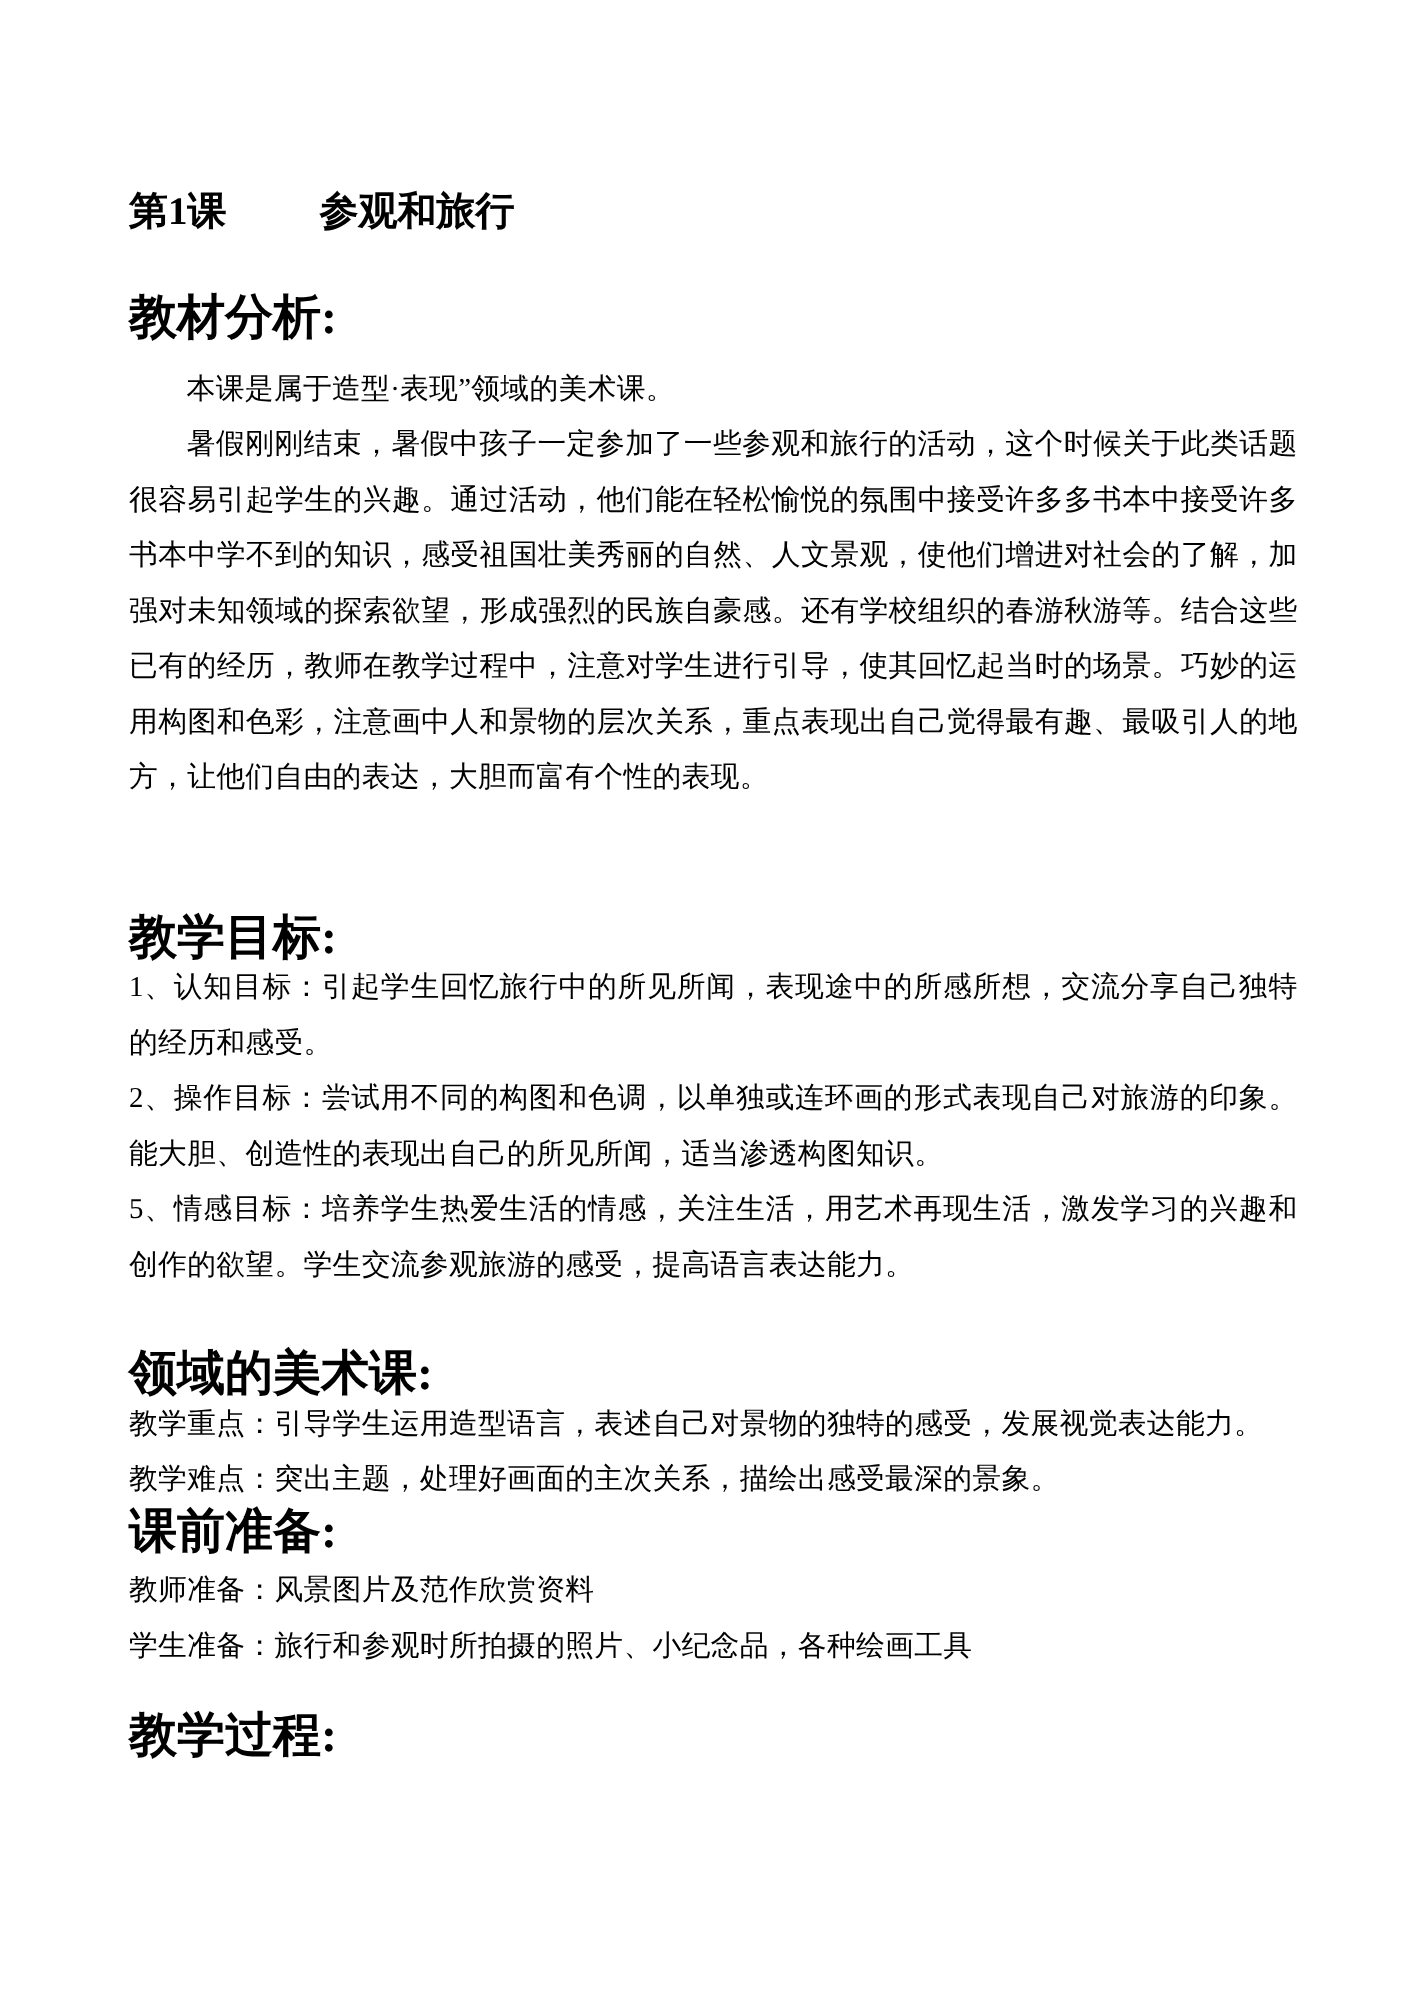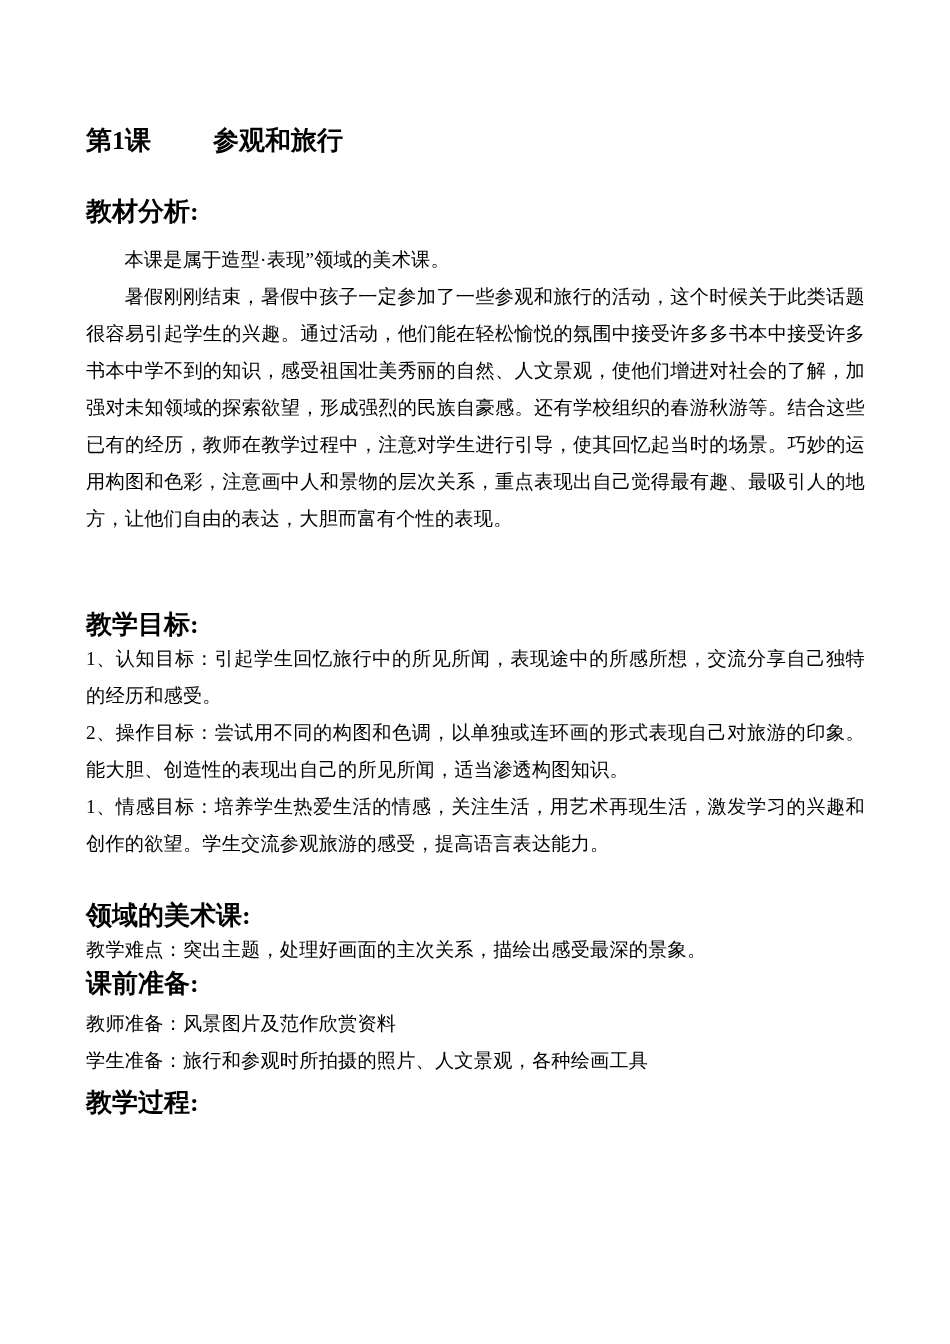--- a/index.html
+++ b/index.html
@@ -27,30 +27,30 @@
     font-weight: bold;
     text-align: left;
     white-space: nowrap;
   }
   .title-gap {
     display: inline-block;
     width: 62px;
   }
   .sec-heading {
     margin: 0;
-    font-size: 26px;
+    font-size: 32px;
     line-height: 31px;
     font-weight: bold;
     text-align: left;
   }
   .h-analysis   { margin-top: 39px; }
   .h-objectives { margin-top: 72px; }
   .h-keypoints  { margin-top: 38px; }
   .h-prep       { }
-  .h-process    { margin-top: 8px; font-family: Liberation Serif, serif; }
+  .h-process    { margin-top: 25px; font-family: Liberation Serif, serif; }
   .para {
     margin: 0;
     font-size: 19.2px;
     line-height: 37px;
     text-align: justify;
     letter-spacing: 0.2px;
   }
   .indent { text-indent: 2em; }
   .p-first { margin-top: 14px; }
   .p-prep-first { margin-top: 6px; }
@@ -62,24 +62,25 @@
 
   <h1 class="doc-title"><span>第1课</span><span class="title-gap"></span><span>参观和旅行</span></h1>
 
   <h2 class="sec-heading h-analysis">教材分析:</h2>
   <p class="para indent p-first">本课是属于造型·表现”领域的美术课。</p>
   <p class="para indent">暑假刚刚结束，暑假中孩子一定参加了一些参观和旅行的活动，这个时候关于此类话题很容易引起学生的兴趣。通过活动，他们能在轻松愉悦的氛围中接受许多多书本中接受许多书本中学不到的知识，感受祖国壮美秀丽的自然、人文景观，使他们增进对社会的了解，加强对未知领域的探索欲望，形成强烈的民族自豪感。还有学校组织的春游秋游等。结合这些已有的经历，教师在教学过程中，注意对学生进行引导，使其回忆起当时的场景。巧妙的运用构图和色彩，注意画中人和景物的层次关系，重点表现出自己觉得最有趣、最吸引人的地方，让他们自由的表达，大胆而富有个性的表现。</p>
 
   <h2 class="sec-heading h-objectives">教学目标:</h2>
   <p class="para">1、认知目标：引起学生回忆旅行中的所见所闻，表现途中的所感所想，交流分享自己独特的经历和感受。</p>
   <p class="para">2、操作目标：尝试用不同的构图和色调，以单独或连环画的形式表现自己对旅游的印象。能大胆、创造性的表现出自己的所见所闻，适当渗透构图知识。</p>
-  <p class="para">1、情感目标：培养学生热爱生活的情感，关注生活，用艺术再现生活，激发学习的兴趣和创作的欲望。学生交流参观旅游的感受，提高语言表达能力。</p>
+  <p class="para">5、情感目标：培养学生热爱生活的情感，关注生活，用艺术再现生活，激发学习的兴趣和创作的欲望。学生交流参观旅游的感受，提高语言表达能力。</p>
 
   <h2 class="sec-heading h-keypoints">领域的美术课:</h2>
+  <p class="para">教学重点：引导学生运用造型语言，表述自己对景物的独特的感受，发展视觉表达能力。</p>
   <p class="para">教学难点：突出主题，处理好画面的主次关系，描绘出感受最深的景象。</p>
 
   <h2 class="sec-heading h-prep">课前准备:</h2>
   <p class="para p-prep-first">教师准备：风景图片及范作欣赏资料</p>
-  <p class="para">学生准备：旅行和参观时所拍摄的照片、人文景观，各种绘画工具</p>
+  <p class="para">学生准备：旅行和参观时所拍摄的照片、小纪念品，各种绘画工具</p>
 
   <h2 class="sec-heading h-process">教学过程:</h2>
 
 </div>
 
 </body></html>

